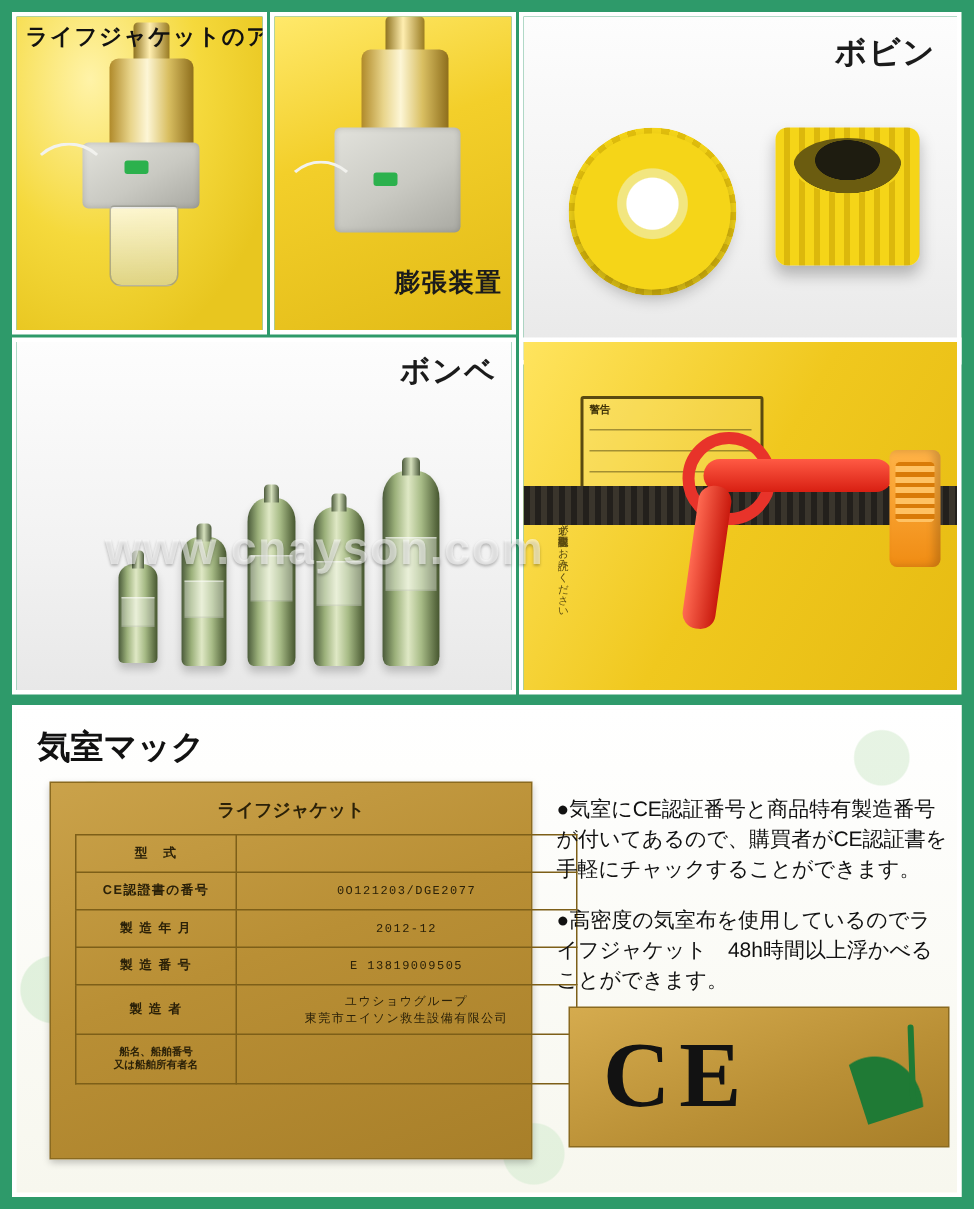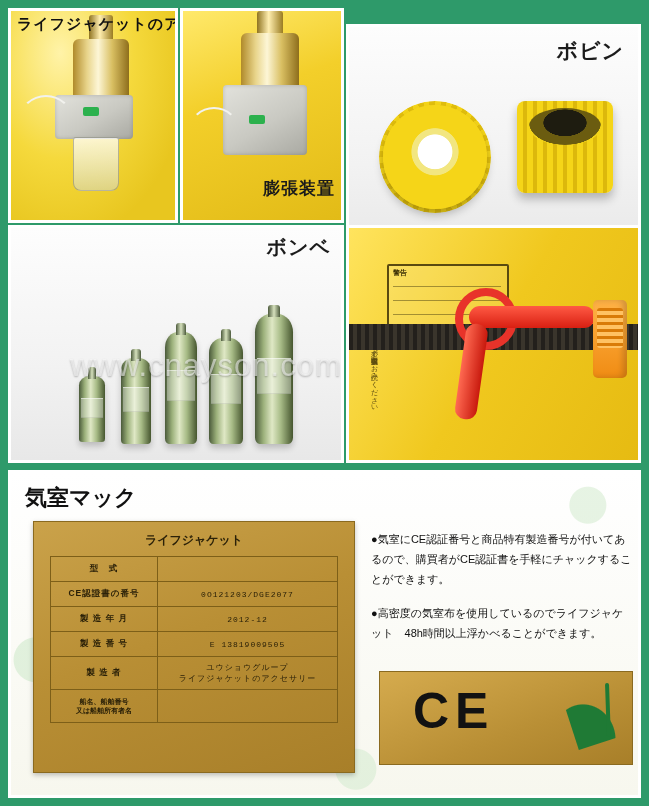--- a/index.html
+++ b/index.html
@@ -14,21 +14,21 @@
 
   
   .top{
     position:absolute;left:8px;top:8px;width:633px;height:455px;
   }
   .cell{
     position:absolute;border:3px solid #ffffff;box-sizing:border-box;overflow:hidden;
   }
   .c1{left:0;top:0;width:170px;height:215px;}
   .c2{left:172px;top:0;width:164px;height:215px;}
-  .c3{left:338px;top:16px;width:295px;height:235px;font-family:Liberation Mono, monospace;}
+  .c3{left:338px;top:0;width:295px;height:235px;font-family:Liberation Mono, monospace;}
   .c4{left:0;top:217px;width:336px;height:238px;}
   .c5{left:338px;top:217px;width:295px;height:238px;}
 
   .label{
     position:absolute;
     font-weight:bold;
     color:#1b1b1b;
     letter-spacing:1px;
     white-space:nowrap;
   }
@@ -219,67 +219,66 @@
     position:absolute;left:22px;top:48px;width:320px;height:250px;
     background:linear-gradient(160deg,#caa24a 0%,#b98f35 45%,#a87f29 100%);
     border:1px solid #8a6a20;
     box-shadow:0 2px 5px rgba(0,0,0,.25);
   }
   .cert-title{
     position:absolute;left:0;right:0;top:10px;text-align:center;
     font-size:12px;font-weight:bold;color:#2b2108;
   }
   .cert-table{
-    position:absolute;left:16px;top:34px;width:288px;
+    position:absolute;left:16px;top:34px;width:335px;
     border-collapse:collapse;
     font-size:8.5px;color:#2b2108;
   }
   .cert-table td{
     border:1px solid #7d5f18;
     height:22px;padding:1px 3px;text-align:center;
     letter-spacing:1px;
   }
   .cert-table td.k{width:100px;font-weight:bold;}
   .cert-table td.v{font-family:"Liberation Mono", monospace;font-size:8px;}
   .cert-table tr.tall td{height:30px;}
   .cert-table td.k2{font-size:7px;line-height:9px;letter-spacing:0;}
 
   .bullets{
     position:absolute;left:360px;top:56px;width:262px;
-    font-size:11px;line-height:20px;color:#111;
+    font-size:14px;line-height:20px;color:#111;
   }
   .bullets p{margin:0 0 14px 0;}
 
   .ce-box{
     position:absolute;left:368px;top:198px;width:252px;height:92px;
     background:linear-gradient(160deg,#d5ab4e,#b98f35 60%,#a87f29);
     border:1px solid #8a6a20;
     overflow:hidden;
   }
   .ce-mark{
     position:absolute;left:22px;top:10px;
-    font-size:50px;font-weight:bold;color:#121212;
+    font-size:62px;font-weight:bold;color:#121212;
     letter-spacing:6px;
-    font-family:Liberation Sans, sans-serif;
-    margin-left:11px;
+    font-family:Liberation Serif, serif;
   }
   .leaf{
     position:absolute;right:16px;top:22px;width:46px;height:50px;
     background:radial-gradient(ellipse at 20% 80%, #1f7a35 0 58%, transparent 60%);
     transform:rotate(-18deg);
   }
   .leaf:after{
     content:"";position:absolute;right:4px;top:-6px;width:4px;height:54px;
     background:#1f7a35;transform:rotate(16deg);border-radius:2px;
   }
 
   
   .wm{
     position:absolute;
-    font-weight:normal;
+    font-weight:bold;
     color:rgba(255,255,255,.55);
     text-shadow:0 1px 2px rgba(0,0,0,.25);
     white-space:nowrap;
     pointer-events:none;
   }
   .wm-top{left:62px;top:340px;font-size:31px;letter-spacing:1px;}
 </style>
 </head>
 <body>
 
@@ -390,21 +389,21 @@
           <td class="k">製 造 年 月</td>
           <td class="v">2012-12</td>
         </tr>
         <tr>
           <td class="k">製 造 番 号</td>
           <td class="v">E 13819009505</td>
         </tr>
         <tr class="tall">
           <td class="k">製 造 者</td>
           <td class="v" style="white-space:pre-line;font-family:'Liberation Sans',sans-serif;font-size:8px;line-height:11px;">ユウショウグループ
-ライフジャケットのアクセサリー</td>
+東莞市エイソン救生設備有限公司</td>
         </tr>
         <tr class="tall">
           <td class="k k2" style="white-space:pre-line;">船名、船舶番号
 又は船舶所有者名</td>
           <td class="v"></td>
         </tr>
       </tbody>
         </table>
     </div>
 

